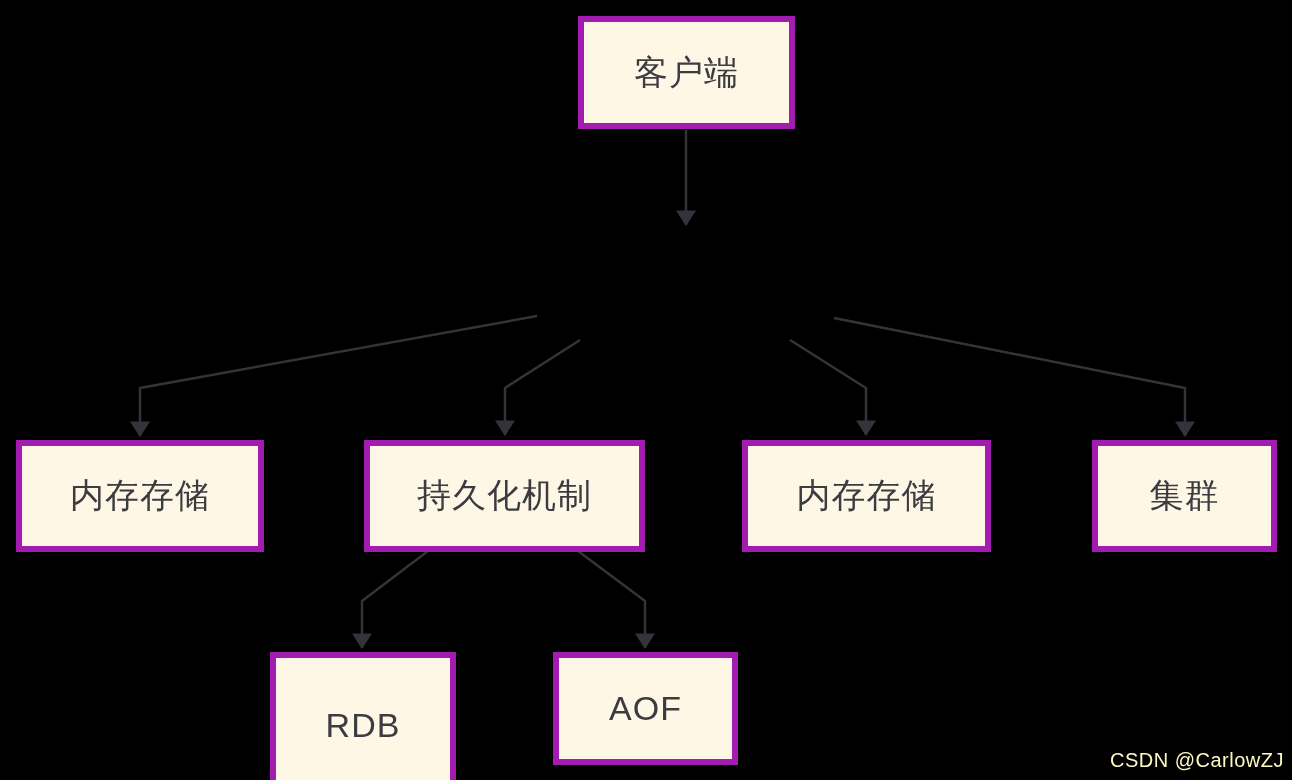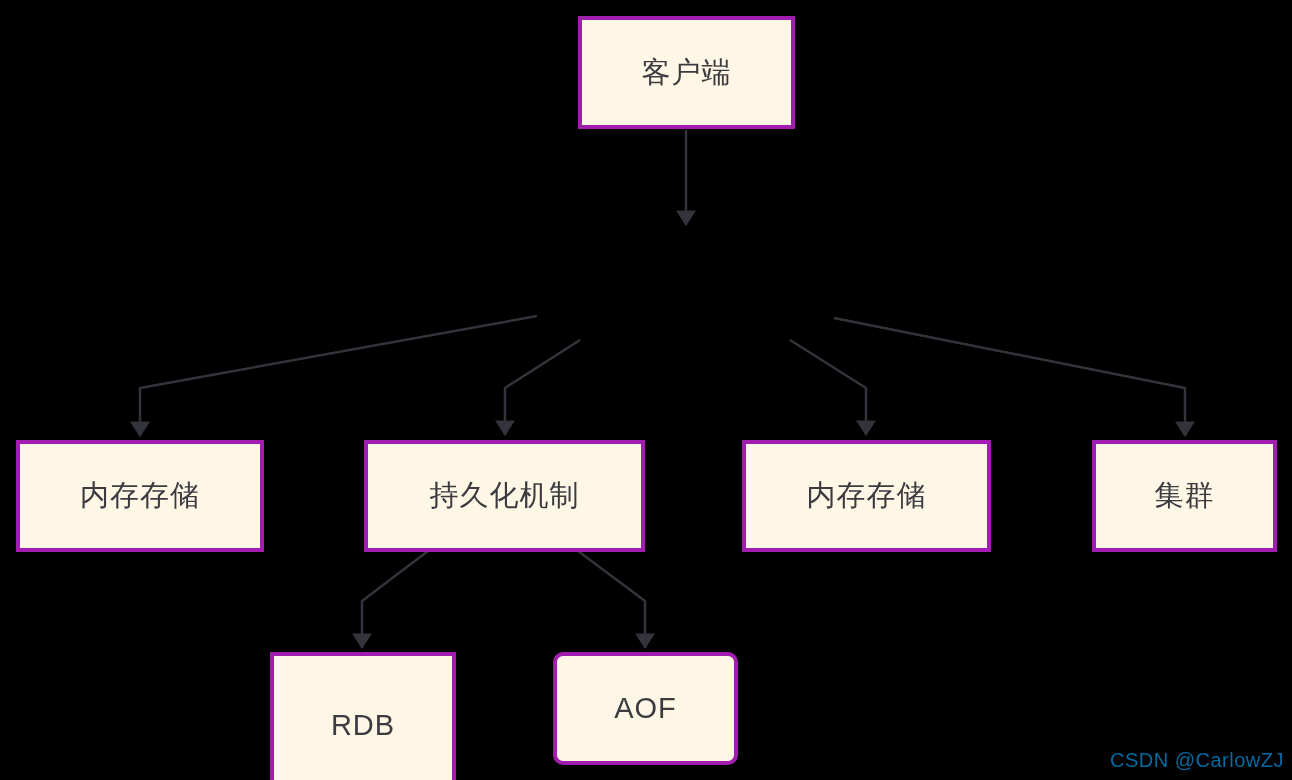--- a/index.html
+++ b/index.html
@@ -20,48 +20,48 @@
     left: 0;
     top: 0;
     width: 1292px;
     height: 780px;
     pointer-events: none;
   }
   .node {
     position: absolute;
     box-sizing: border-box;
     background: #FFF7E6;
-    border: 4px solid #a21caf;
+    border: 6px solid #a21caf;
     display: flex;
     align-items: center;
     justify-content: center;
     color: #3B3B40;
-    font-size: 29px;
+    font-size: 34px;
     letter-spacing: 1px;
     white-space: nowrap;
   }
   .node-client      { left: 578px;  top: 16px;  width: 217px; height: 113px; }
   .node-server      { left: 537px;  top: 228px; width: 297px; height: 112px; }
   .node-memory      { left: 16px;   top: 440px; width: 248px; height: 112px; }
   .node-persistence { left: 364px;  top: 440px; width: 281px; height: 112px; }
   .node-replication { left: 742px;  top: 440px; width: 249px; height: 112px; }
   .node-cluster     { left: 1092px; top: 440px; width: 185px; height: 112px; }
   .node-rdb         { left: 270px;  top: 652px; width: 186px; height: 146px; }
-  .node-aof         { left: 553px;  top: 652px; width: 185px; height: 113px; border-radius: 10px; }
+  .node-aof         { left: 553px;  top: 652px; width: 185px; height: 113px; }
   .edge {
     fill: none;
     stroke: #33333B;
     stroke-width: 2.5;
     stroke-linejoin: round;
   }
   .watermark {
     position: absolute;
     right: 8px;
     bottom: 8px;
-    color: #0369a1;
+    color: #fef9c3;
     font-size: 20px;
     letter-spacing: 0.5px;
   }
 </style>
 </head>
 <body>
 
 <div id="stage">
 
   <svg id="edges" viewBox="0 0 1292 780" xmlns="http://www.w3.org/2000/svg">

